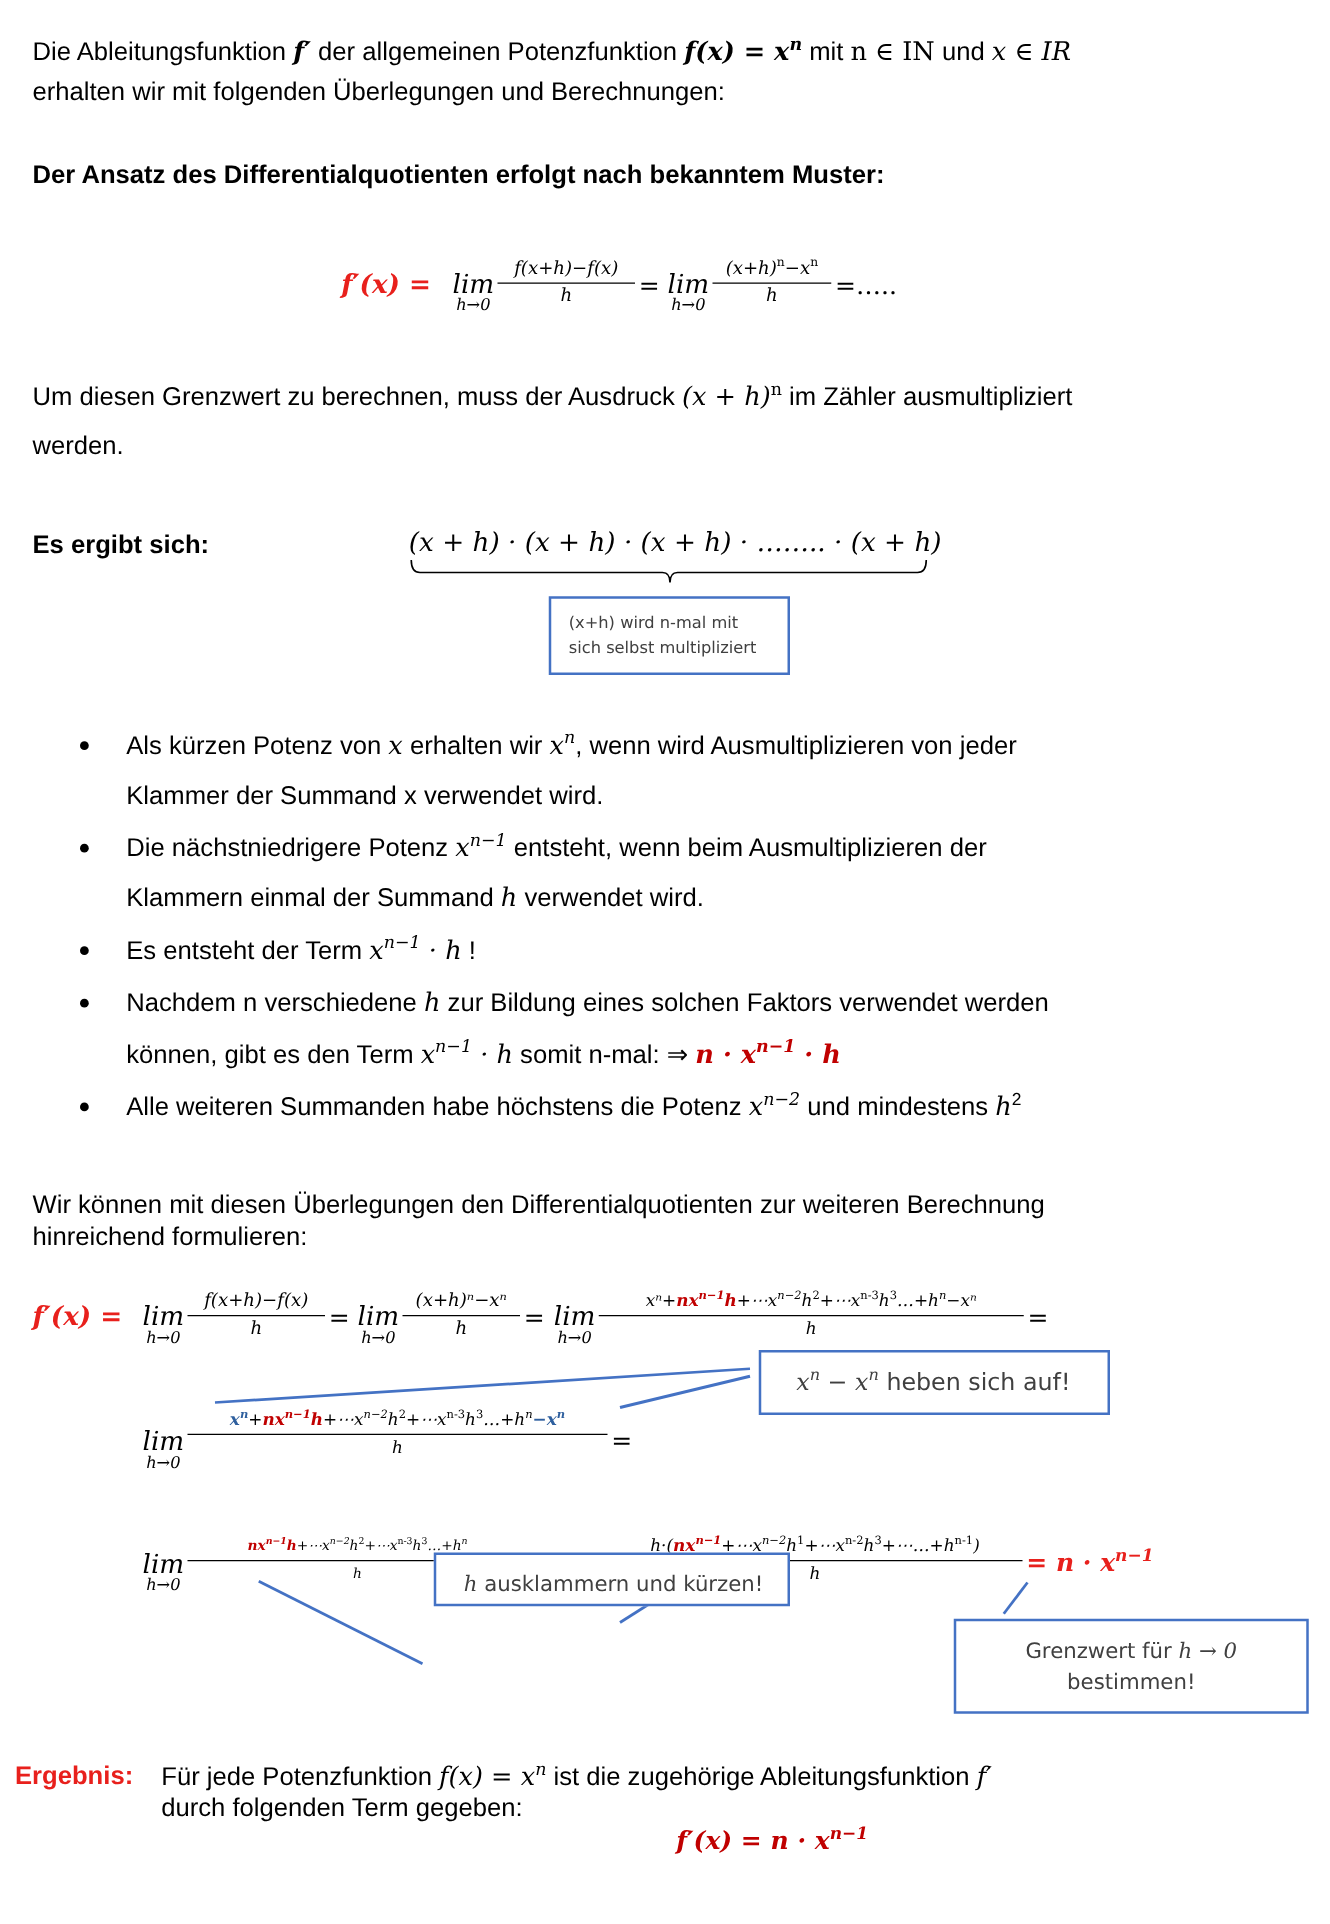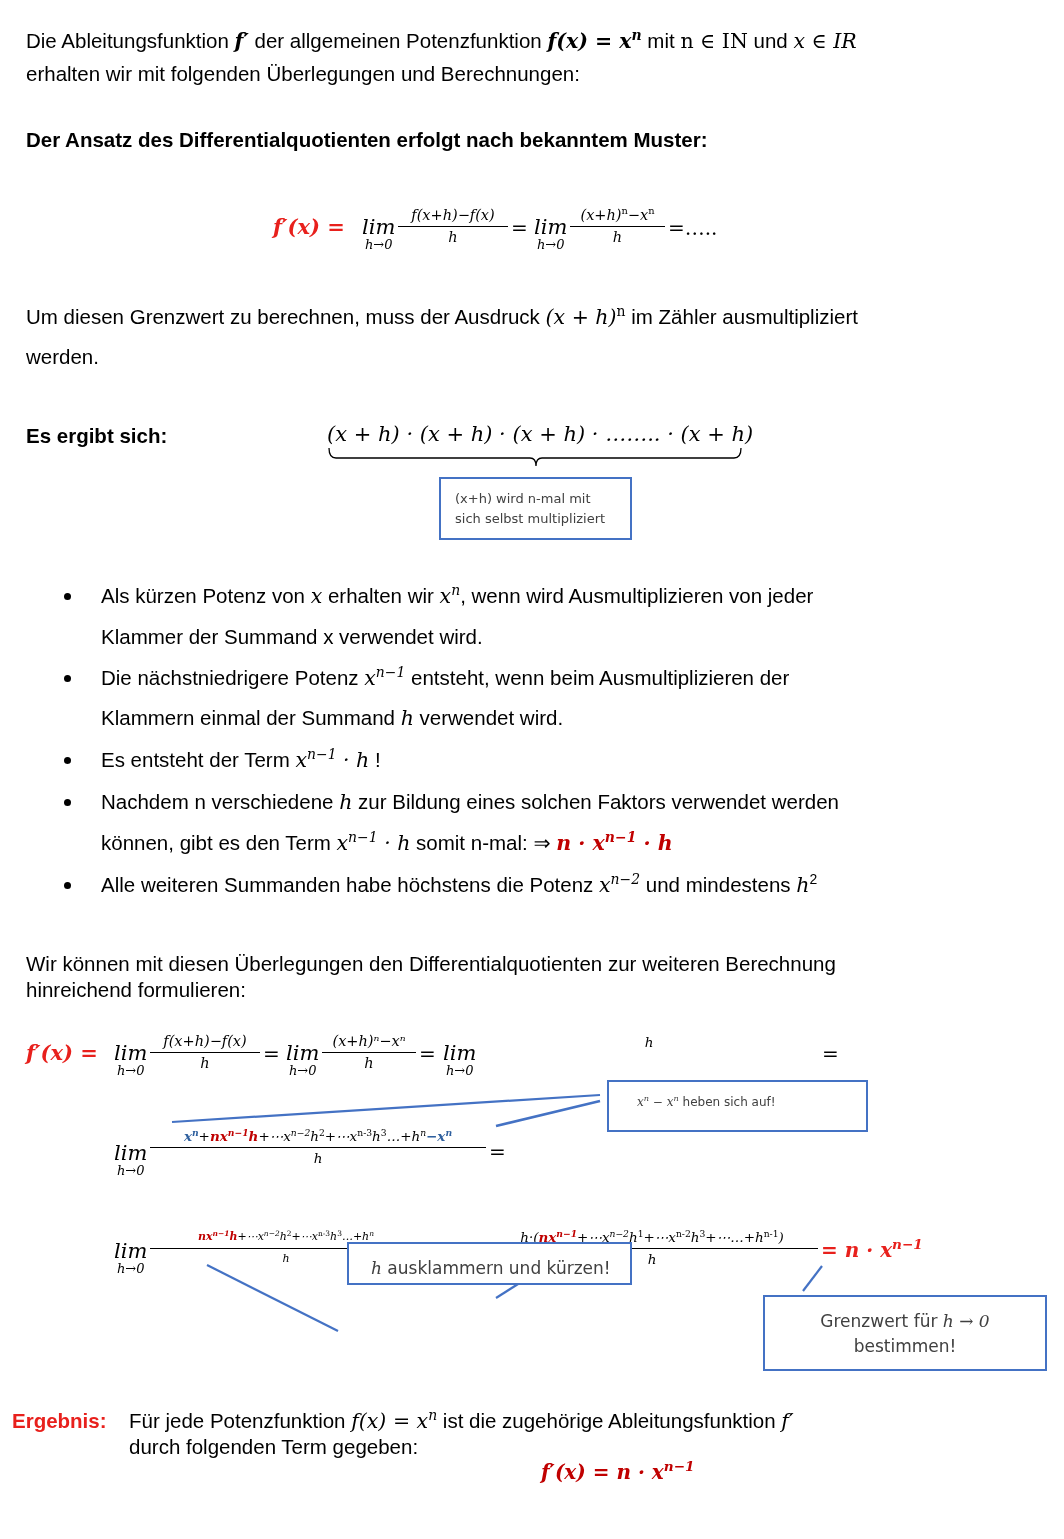--- a/index.html
+++ b/index.html
@@ -135,25 +135,26 @@
 <div class="frac" style="left:322px; top:1032px; width:94px;">
     <span class="num m">(x+h)ⁿ−xⁿ</span>
     <span class="den">h</span>
   </div>
 <div class="eq" style="left:419px; top:1042px;">=</div>
 <div class="lim" style="left:443px; top:1042px;">
     <span class="w">lim</span>
     <span class="s">h→0</span>
   </div>
 <div class="frac" style="left:479px; top:1032px; width:340px; font-size:13.5px;">
+  <span class="num"><span class="m">xⁿ+</span><span class="m bold dred"><span>nx</span><sup>n−1</sup><span>h</span></span><span class="m">+⋯x</span><sup class="m">n−2</sup><span class="m">h</span><sup>2</sup><span class="m">+⋯x</span><sup>n-3</sup><span class="m">h</span><sup>3</sup><span class="m">…+h</span><sup class="m">n</sup><span class="m">−xⁿ</span></span>
   <span class="den">h</span>
 </div>
 <div class="eq" style="left:822px; top:1042px;">=</div>
 
-<div class="box" style="left:607px; top:1080px; width:261px; height:52px; padding:13px 0 0 28px; font-size:12px;">
+<div class="box" style="left:607px; top:1080px; width:281px; height:52px; padding:13px 0 0 28px; font-size:19px;">
   <span class="m">x</span><sup class="m">n</sup><span class="mr"> − </span><span class="m">x</span><sup class="m">n</sup><span> heben sich auf!</span>
 </div>
 
 <div class="lim" style="left:114px; top:1142px;">
     <span class="w">lim</span>
     <span class="s">h→0</span>
   </div>
 <div class="frac" style="left:150px; top:1127px; width:336px; font-size:13.5px;">
   <span class="num"><span class="m bold blue"><span>x</span><sup>n</sup></span><span class="m">+</span><span class="m bold dred"><span>nx</span><sup>n−1</sup><span>h</span></span><span class="m">+⋯x</span><sup class="m">n−2</sup><span class="m">h</span><sup>2</sup><span class="m">+⋯x</span><sup>n-3</sup><span class="m">h</span><sup>3</sup><span class="m">…+h</span><sup class="m">n</sup><span class="m bold blue"><span>−x</span><sup>n</sup></span></span>
   <span class="den">h</span>

